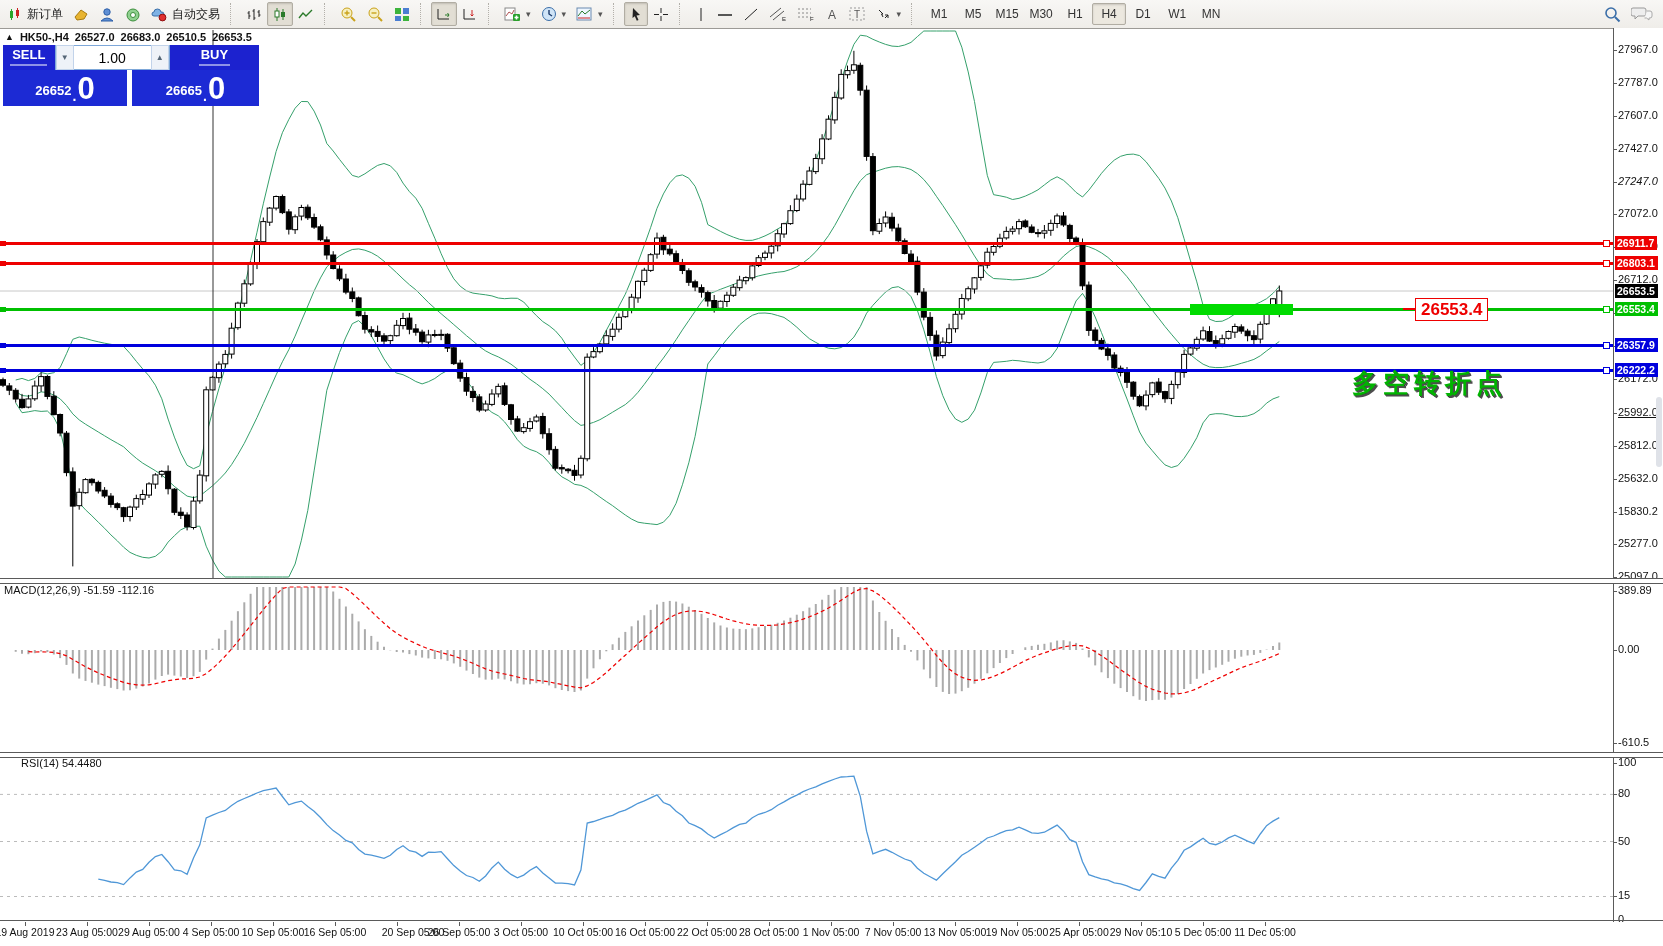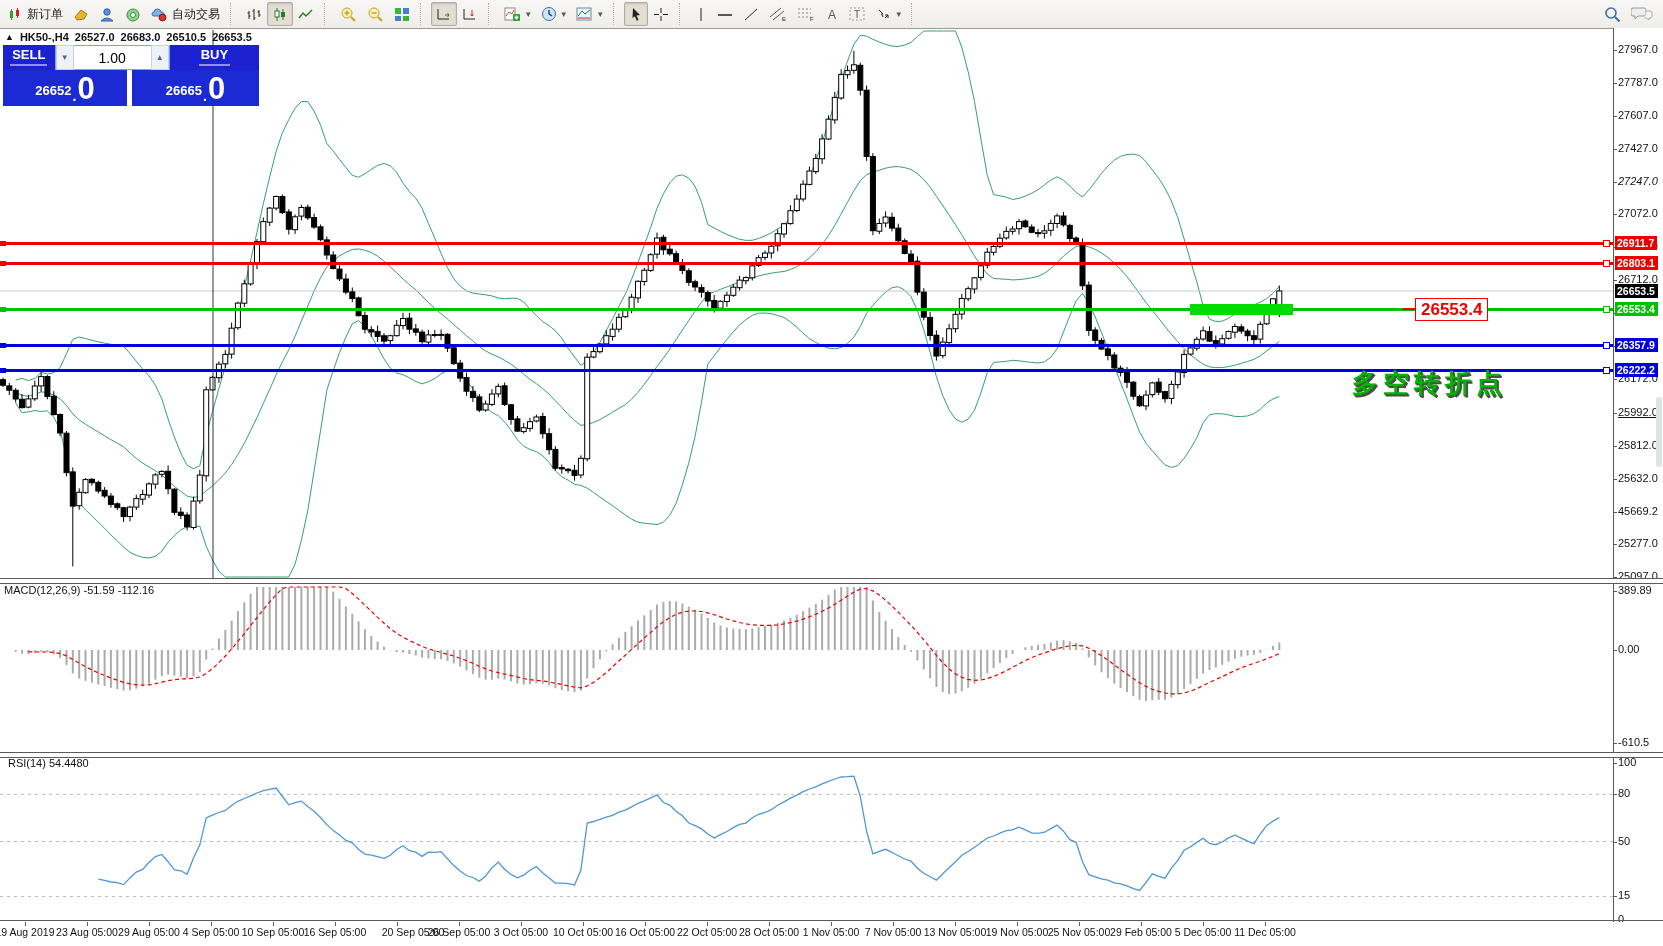--- a/index.html
+++ b/index.html
@@ -65,21 +65,21 @@
   .spin-btn{width:16px;height:100%;background:#eef2f8;border:1px solid #c2d3ea;color:#567;
     font-size:8px;display:flex;align-items:center;justify-content:center;}
   #oc-vol{flex:1;text-align:center;font-size:14px;color:#000;font-weight:normal;}
   #oc-bottom{display:flex;height:36px;margin-top:0;}
   .oc-price{background:#1c2ad4;color:#fff;display:flex;align-items:flex-end;justify-content:center;
     padding-bottom:2px;}
   #oc-sell-price{width:124px;margin-right:5px;} #oc-buy-price{width:127px;}
   .oc-main{font-size:13px;line-height:26px;} .oc-dot{font-size:14px;margin:0 1px;} .oc-big{font-size:31px;line-height:30px;}
 
   .ind-label{position:absolute;font-size:11px;color:#111;z-index:5;}
-  #macd-label{left:4px;top:584px;} #rsi-label{left:8px;top:757px;}
+  #macd-label{left:4px;top:584px;} #rsi-label{left:21px;top:757px;}
 
   #scroll-thumb{position:absolute;left:1656px;top:397px;width:6px;height:70px;background:#dfe2e8;
     border-radius:3px;z-index:8;}
 </style>
 </head>
 <body>
 
 <div id="app">
 
   <div id="toolbar">
@@ -262,20 +262,31 @@
       </div>
       <div class="tb-btn">
         <svg width="16" height="15" viewBox="0 0 16 15">
             <path d="M3 3 L7 7 L5.5 7 L7 10" stroke="#222" fill="none"></path>
             <path d="M9 11 L12 8 M12 8 L12 11 M12 8 L9 8" stroke="#222" fill="none"></path>
           </svg>
         <span class="dd">▾</span>
       </div>
     </div>
     <div class="tb-sep"></div>
+    <div class="tb-group" id="tf-group">
+        <div class="tf-btn">M1</div>
+        <div class="tf-btn">M5</div>
+        <div class="tf-btn">M15</div>
+        <div class="tf-btn">M30</div>
+        <div class="tf-btn">H1</div>
+        <div class="tf-btn active">H4</div>
+        <div class="tf-btn">D1</div>
+        <div class="tf-btn">W1</div>
+        <div class="tf-btn">MN</div>
+      </div>
     <div id="tb-right">
       <svg width="17" height="17" viewBox="0 0 17 17">
           <circle cx="7" cy="7" r="5" fill="none" stroke="#3a6ea8" stroke-width="1.6"></circle>
           <line x1="11" y1="11" x2="15.5" y2="15.5" stroke="#3a6ea8" stroke-width="2"></line>
         </svg>
       <svg width="22" height="16" viewBox="0 0 22 16">
           <path d="M2 2 h11 a2 2 0 0 1 2 2 v4 a2 2 0 0 1 -2 2 h-6 l-3 3 v-3 h-2 a2 2 0 0 1 -2 -2 v-4 a2 2 0 0 1 2 -2 z" fill="#eee" stroke="#999"></path>
           <path d="M16 5 h3 a2 2 0 0 1 2 2 v3 a2 2 0 0 1 -2 2 h-1 v2 l-2.5 -2 h-2" fill="#f6f6f6" stroke="#aaa"></path>
         </svg>
     </div>
@@ -987,21 +998,21 @@
       <div class="ax-label" style="top: 311.375px;">26352.0</div>
       <div class="ax-tick" style="top: 318.375px;"></div>
       <div class="ax-label" style="top: 344.463px;">26172.0</div>
       <div class="ax-tick" style="top: 351.463px;"></div>
       <div class="ax-label" style="top: 377.551px; text-decoration: underline;">25992.0</div>
       <div class="ax-tick" style="top: 384.551px;"></div>
       <div class="ax-label" style="top: 410.64px;">25812.0</div>
       <div class="ax-tick" style="top: 417.64px;"></div>
       <div class="ax-label" style="top: 443.728px;">25632.0</div>
       <div class="ax-tick" style="top: 450.728px;"></div>
-      <div class="ax-label" style="top: 476.816px;">45669.2</div>
+      <div class="ax-label" style="top: 476.816px;">15830.2</div>
       <div class="ax-tick" style="top: 483.816px;"></div>
       <div class="ax-label" style="top: 508.985px;">25277.0</div>
       <div class="ax-tick" style="top: 515.985px;"></div>
       <div class="ax-label" style="top: 542.074px;">25097.0</div>
       <div class="ax-tick" style="top: 549.074px;"></div>
       <div class="ax-label" style="top: 555.926px;">389.89</div>
       <div class="ax-tick" style="top: 562.926px;"></div>
       <div class="ax-label" style="top: 615px;">0.00</div>
       <div class="ax-tick" style="top: 622px;"></div>
       <div class="ax-label" style="top: 707.5px;">-610.5</div>
@@ -1051,23 +1062,23 @@
       <div class="t-label" style="left: 769px;">28 Oct 05:00</div>
       <div class="t-tick" style="left: 769px; top: 0px;"></div>
       <div class="t-label" style="left: 831px;">1 Nov 05:00</div>
       <div class="t-tick" style="left: 831px; top: 0px;"></div>
       <div class="t-label" style="left: 893px;">7 Nov 05:00</div>
       <div class="t-tick" style="left: 893px; top: 0px;"></div>
       <div class="t-label" style="left: 955px;">13 Nov 05:00</div>
       <div class="t-tick" style="left: 955px; top: 0px;"></div>
       <div class="t-label" style="left: 1017px;">19 Nov 05:00</div>
       <div class="t-tick" style="left: 1017px; top: 0px;"></div>
-      <div class="t-label" style="left: 1079px;">25 Nov 05:00</div>
+      <div class="t-label" style="left: 1079px;">25 Apr 05:00</div>
       <div class="t-tick" style="left: 1079px; top: 0px;"></div>
-      <div class="t-label" style="left: 1141px;">29 Feb 05:00</div>
+      <div class="t-label" style="left: 1141px;">29 Nov 05:10</div>
       <div class="t-tick" style="left: 1141px; top: 0px;"></div>
       <div class="t-label" style="left: 1203px;">5 Dec 05:00</div>
       <div class="t-tick" style="left: 1203px; top: 0px;"></div>
       <div class="t-label" style="left: 1265px;">11 Dec 05:00</div>
       <div class="t-tick" style="left: 1265px; top: 0px;"></div>
     </div>
 
   <div id="scroll-thumb"></div>
 </div>
 

